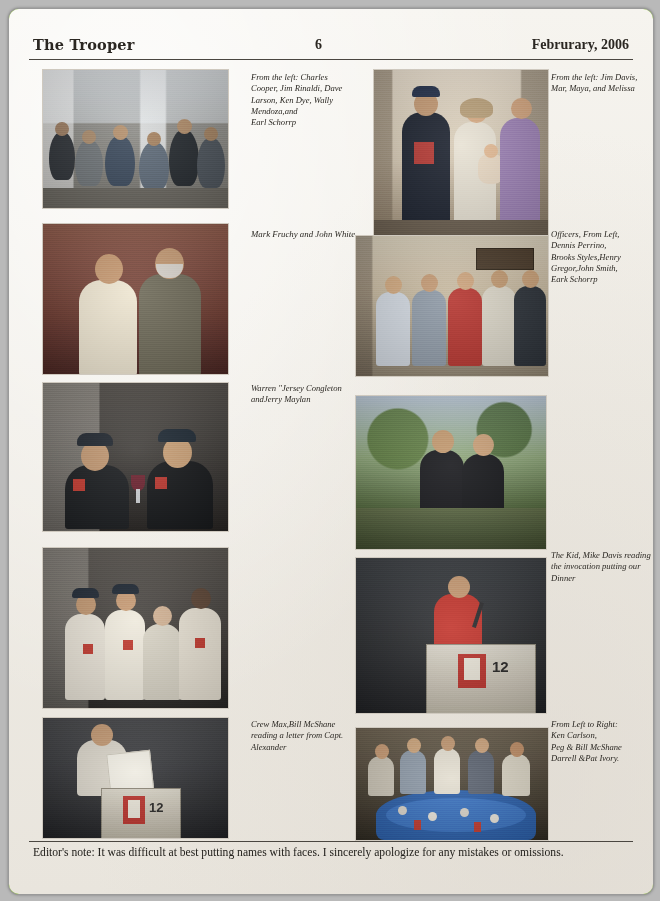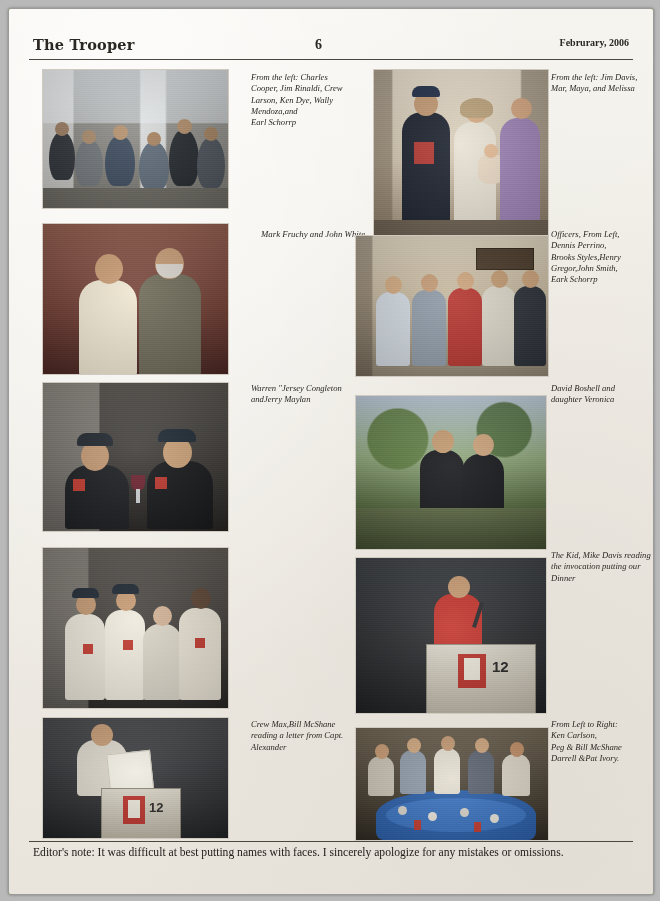--- a/index.html
+++ b/index.html
@@ -14,21 +14,21 @@
     font-family: "Liberation Serif", serif;
   }
   .page-frame {
     position: absolute;
     left: 8px;
     top: 8px;
     width: 644px;
     height: 885px;
     background: #84cc16;
     border: 1px solid #9a9a9a;
-    border-radius: 3px;
+    border-radius: 11px;
     box-shadow: 0 0 3px rgba(0,0,0,0.35);
     overflow: hidden;
     text-decoration: underline;
   }
   
   .scan-tint {
     position: absolute;
     inset: 0;
     background:
       radial-gradient(ellipse at 18% 12%, rgba(255,255,255,0.75) 0%, rgba(255,255,255,0) 55%),
@@ -69,21 +69,21 @@
     font-family: "Liberation Serif", serif;
     font-size: 14px;
     font-weight: bold;
     color: #2b2722;
   }
   .masthead .title-right {
     position: absolute;
     right: 4px;
     top: 2px;
     font-family: "Liberation Serif", serif;
-    font-size: 10px;
+    font-size: 14px;
     font-weight: bold;
     color: #2b2722;
   }
   
   .photo {
     position: absolute;
     border: 1px solid #cfc9bf;
     overflow: hidden;
     background: #555;
   }
@@ -160,21 +160,21 @@
       <div class="head" style="left:104px; top:62px; width:14px; height:14px; background:#a5815f;"></div>
       <div class="fig" style="left:126px; top:60px; width:30px; height:56px; background:#23282d;"></div>
       <div class="head" style="left:134px; top:49px; width:15px; height:15px; background:#ad8a68;"></div>
       <div class="fig" style="left:154px; top:68px; width:28px; height:50px; background:#4a5158;"></div>
       <div class="head" style="left:161px; top:57px; width:14px; height:14px; background:#9e7e5e;"></div>
       <div class="ph" style="top:118px; height:20px; background:#6a6760;"></div>
       <div class="grain"></div>
         <div class="vig"></div>
     </div>
     <div class="cap" style="left:222px; top:37px; width:122px;">From the left: Charles
-Cooper, Jim Rinaldi,     Crew
+Cooper, Jim Rinaldi,     Dave
 Larson, Ken Dye, Wally
 Mendoza,and
    Earl Schorrp</div>
 
     <div class="photo" style="left:344px; top:34px; width:174px; height:166px; background:#7d766c;">
       <div class="ph" style="background:linear-gradient(180deg,#e6dccb 0%,#d6c9b4 55%,#a3937c 100%);"></div>
       <div class="ph" style="background:
         linear-gradient(90deg, rgba(120,105,86,0.55) 0 10%, rgba(255,255,255,0) 11%),
         linear-gradient(90deg, rgba(255,255,255,0) 84%, rgba(110,96,78,0.5) 85% 100%);"></div>
       <div class="fig" style="left:28px; top:42px; width:48px; height:120px; background:#1d2330; border-radius:20px 20px 4px 4px;"></div>
@@ -198,21 +198,21 @@
     <div class="photo" style="left:13px; top:188px; width:185px; height:150px; background:#5b2f2b;">
       <div class="ph" style="background:linear-gradient(180deg,#8d5a4b 0%,#6d3b31 60%,#4a2622 100%);"></div>
       <div class="fig" style="left:36px; top:56px; width:58px; height:96px; background:#efe6d2; border-radius:22px 22px 4px 4px;"></div>
       <div class="head" style="left:52px; top:30px; width:28px; height:30px; background:#c79a72;"></div>
       <div class="fig" style="left:96px; top:50px; width:62px; height:102px; background:#6e6a58; border-radius:22px 22px 4px 4px;"></div>
       <div class="head" style="left:112px; top:24px; width:29px; height:31px; background:#c49a74;"></div>
       <div style="position:absolute; left:113px; top:40px; width:27px; height:14px; background:#d8d3cb; border-radius:0 0 12px 12px;"></div>
       <div class="grain"></div>
         <div class="vig"></div>
     </div>
-    <div class="cap" style="left:232px; top:194px; width:135px; font-size:8.8px;">Mark Fruchy and John White</div>
+    <div class="cap" style="left:222px; top:194px; width:135px; font-size:8.8px;">Mark Fruchy and John White</div>
 
     <div class="photo" style="left:326px; top:200px; width:192px; height:140px; background:#7e7768;">
       <div class="ph" style="background:linear-gradient(180deg,#d9cfbb 0%,#c6b89f 40%,#8e8370 100%);"></div>
       <div class="ph" style="background:linear-gradient(90deg, rgba(60,48,38,0.35) 0 8%, rgba(255,255,255,0) 9%);"></div>
       <div style="position:absolute; left:120px; top:12px; width:56px; height:20px; background:#4a3a2a; border:1px solid #2e2418;"></div>
       <div class="fig" style="left:20px;  top:56px; width:34px; height:74px; background:#cfd6de; border-radius:14px 14px 3px 3px;"></div>
       <div class="head" style="left:29px;  top:40px; width:17px; height:18px; background:#cfa87f;"></div>
       <div class="fig" style="left:56px;  top:54px; width:34px; height:76px; background:#8e99a6; border-radius:14px 14px 3px 3px;"></div>
       <div class="head" style="left:65px;  top:38px; width:17px; height:18px; background:#c49a74;"></div>
       <div class="fig" style="left:92px;  top:52px; width:34px; height:78px; background:#b4352f; border-radius:14px 14px 3px 3px;"></div>
@@ -255,22 +255,20 @@
         radial-gradient(circle at 22% 28%, rgba(90,120,60,0.85) 0 16%, rgba(255,255,255,0) 17%),
         radial-gradient(circle at 78% 22%, rgba(70,100,50,0.8) 0 14%, rgba(255,255,255,0) 15%);"></div>
       <div class="fig" style="left:64px;  top:54px; width:44px; height:94px; background:#17181c; border-radius:18px 18px 4px 4px;"></div>
       <div class="head" style="left:76px;  top:34px; width:22px; height:23px; background:#c49a70;"></div>
       <div class="fig" style="left:106px; top:58px; width:42px; height:92px; background:#15161a; border-radius:18px 18px 4px 4px;"></div>
       <div class="head" style="left:117px; top:38px; width:21px; height:22px; background:#cba27a;"></div>
       <div style="position:absolute; left:0; top:112px; width:100%; height:41px; background:linear-gradient(180deg,#5d6a45,#3f4a2e);"></div>
       <div class="grain"></div>
         <div class="vig"></div>
     </div>
-    <div class="cap" style="left:522px; top:348px; width:110px;">David Boshell and
-   daughter Veronica</div>
 
     <div class="photo" style="left:13px; top:512px; width:185px; height:160px; background:#2f3338;">
       <div class="ph" style="background:linear-gradient(180deg,#5b5752 0%,#403c38 55%,#272523 100%);"></div>
       <div class="ph" style="background:linear-gradient(90deg, rgba(215,210,200,0.30) 0 24%, rgba(255,255,255,0) 25%);"></div>
       <div class="fig" style="left:22px;  top:66px; width:40px; height:86px; background:#e7e2d6; border-radius:16px 16px 3px 3px;"></div>
       <div class="head" style="left:33px;  top:46px; width:20px; height:21px; background:#c09670;"></div>
       <div style="position:absolute; left:29px; top:40px; width:27px; height:10px; background:#1e2733; border-radius:7px 7px 2px 2px;"></div>
       <div class="fig" style="left:62px;  top:62px; width:40px; height:90px; background:#efeadd; border-radius:16px 16px 3px 3px;"></div>
       <div class="head" style="left:73px;  top:42px; width:20px; height:21px; background:#c79b74;"></div>
       <div style="position:absolute; left:69px; top:36px; width:27px; height:10px; background:#1c2531; border-radius:7px 7px 2px 2px;"></div>

